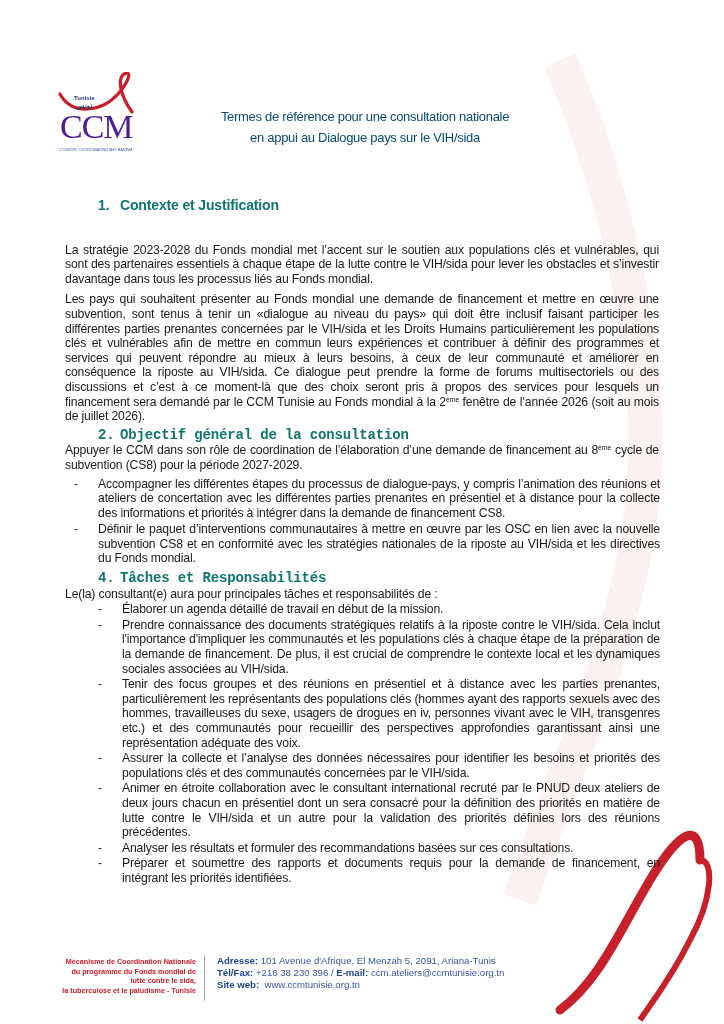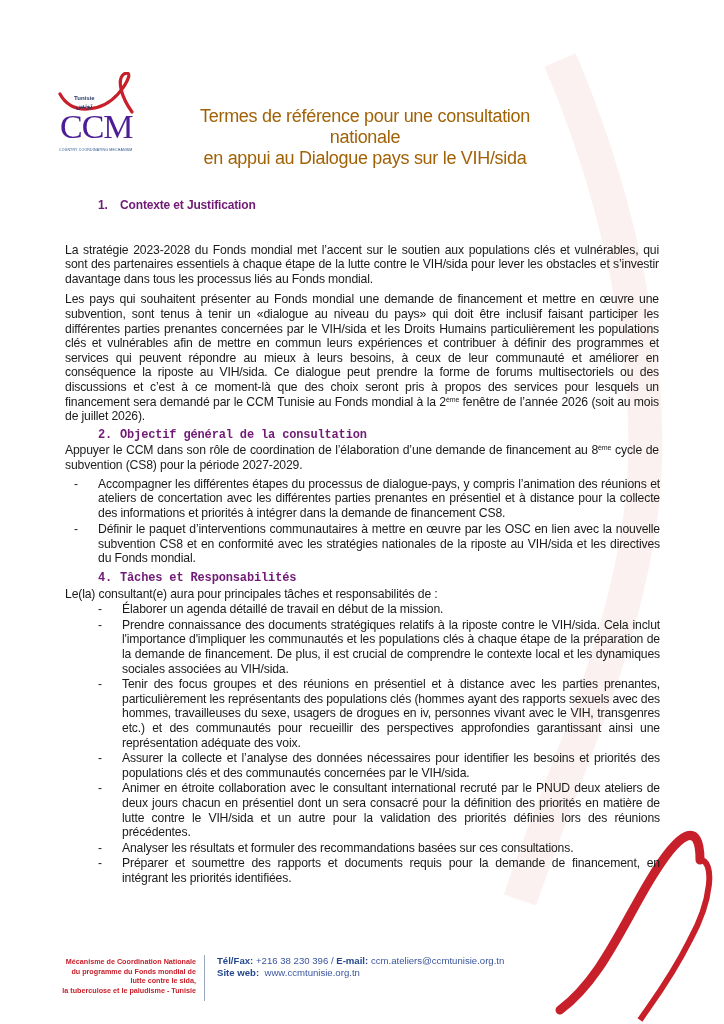--- a/index.html
+++ b/index.html
@@ -4,23 +4,23 @@
   <style>
     html, body { margin: 0; padding: 0; }
     body { width: 724px; height: 1024px; background: #ffffff; position: relative; overflow: hidden; font-family: "Liberation Sans", sans-serif; color: #1a1a1a; }
     .ribbon-bg { position: absolute; left: 0; top: 0; width: 724px; height: 1024px; z-index: 0; }
     .logo { position: absolute; left: 52px; top: 72px; width: 110px; height: 90px; z-index: 2; }
     .logo svg { position: absolute; left: 0; top: 0; }
     .logo .tunisie { position: absolute; left: 22px; top: 23px; font-size: 6px; color: #2a3a6a; font-weight: bold; line-height: 6px; }
     .logo .tunisie-ar { position: absolute; left: 24px; top: 30px; font-size: 7px; color: #2a3a6a; font-weight: bold; }
     .logo .ccm { position: absolute; left: 8px; top: 38px; font-family: "Liberation Serif", serif; font-size: 34px; color: #4c1d95; letter-spacing: -1px; line-height: 34px; }
     .logo .ccm-sub { position: absolute; left: 7px; top: 76px; font-size: 3.5px; color: #24508f; letter-spacing: 0.2px; white-space: nowrap; }
-    .doc-title { position: absolute; left: 165px; top: 106px; width: 400px; text-align: center; color: #a16207; font-size: 18px; line-height: 21px; z-index: 2; font-family: "Liberation Sans", sans-serif; letter-spacing: -0.3px; }
+    .doc-title { position: absolute; left: 165px; top: 106px; width: 400px; text-align: center; color: #0c4a6e; font-size: 13px; line-height: 21px; z-index: 2; font-family: "Liberation Sans", sans-serif; letter-spacing: -0.3px; }
     .content { position: absolute; left: 64px; top: 198px; width: 596px; z-index: 2; font-size: 12.2px; line-height: 14.6px; letter-spacing: -0.15px; }
-    .h { color: #701a75; font-weight: bold; font-size: 12px; margin: 0; }
+    .h { color: #0f766e; font-weight: bold; font-size: 14px; margin: 0; }
     .h .num { display: inline-block; width: 22px; }
     .h1 { padding-left: 34px; margin-bottom: 30px; }
     .hn { padding-left: 34px; font-family: Liberation Mono, monospace; }
     p { margin: 1px; text-align: justify; }
     .p1 { margin-bottom: 6px; }
     .p2 { margin-bottom: 4px; }
     sup { font-size: 7px; line-height: 0; vertical-align: 4px; }
     ul { list-style: none; margin: 0; padding: 0; }
     li { position: relative; text-align: justify; }
     li .dash { position: absolute; left: -24px; top: 0; }
@@ -93,16 +93,17 @@
 
 <div class="footer">
   <div class="footer-left">
     <div>Mécanisme de Coordination Nationale</div>
     <div>du programme du Fonds mondial de</div>
     <div>lutte contre  le sida,</div>
     <div>la tuberculose et le paludisme - Tunisie</div>
   </div>
   <div class="footer-sep"></div>
   <div class="footer-right">
+    <div><b>Adresse:</b> <span>101 Avenue d'Afrique, El Menzah 5, 2091, Ariana-Tunis</span></div>
     <div><b>Tél/Fax:</b> <span>+216  38 230 396</span><span> / </span><b>E-mail:</b> <span>ccm.ateliers@ccmtunisie.org.tn</span></div>
     <div><b>Site web:</b>&nbsp; <span>www.ccmtunisie.org.tn</span></div>
   </div>
 </div>
 
 </body></html>

